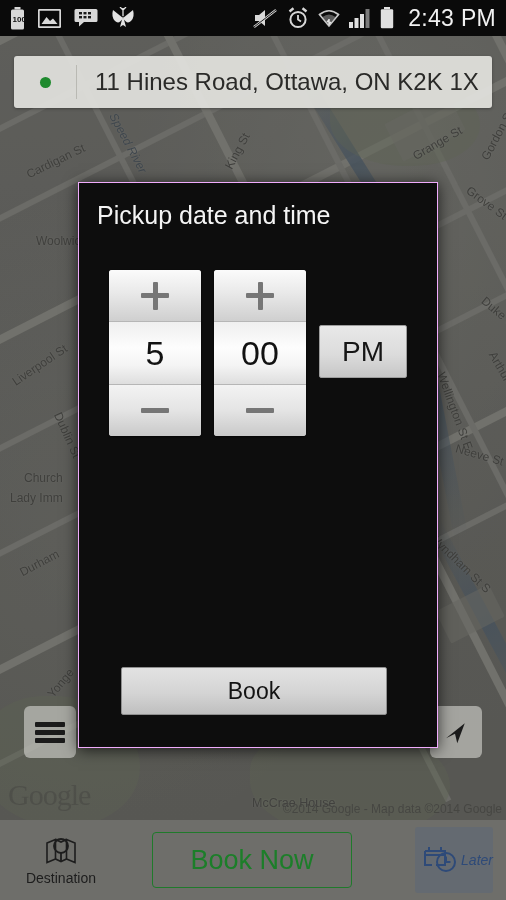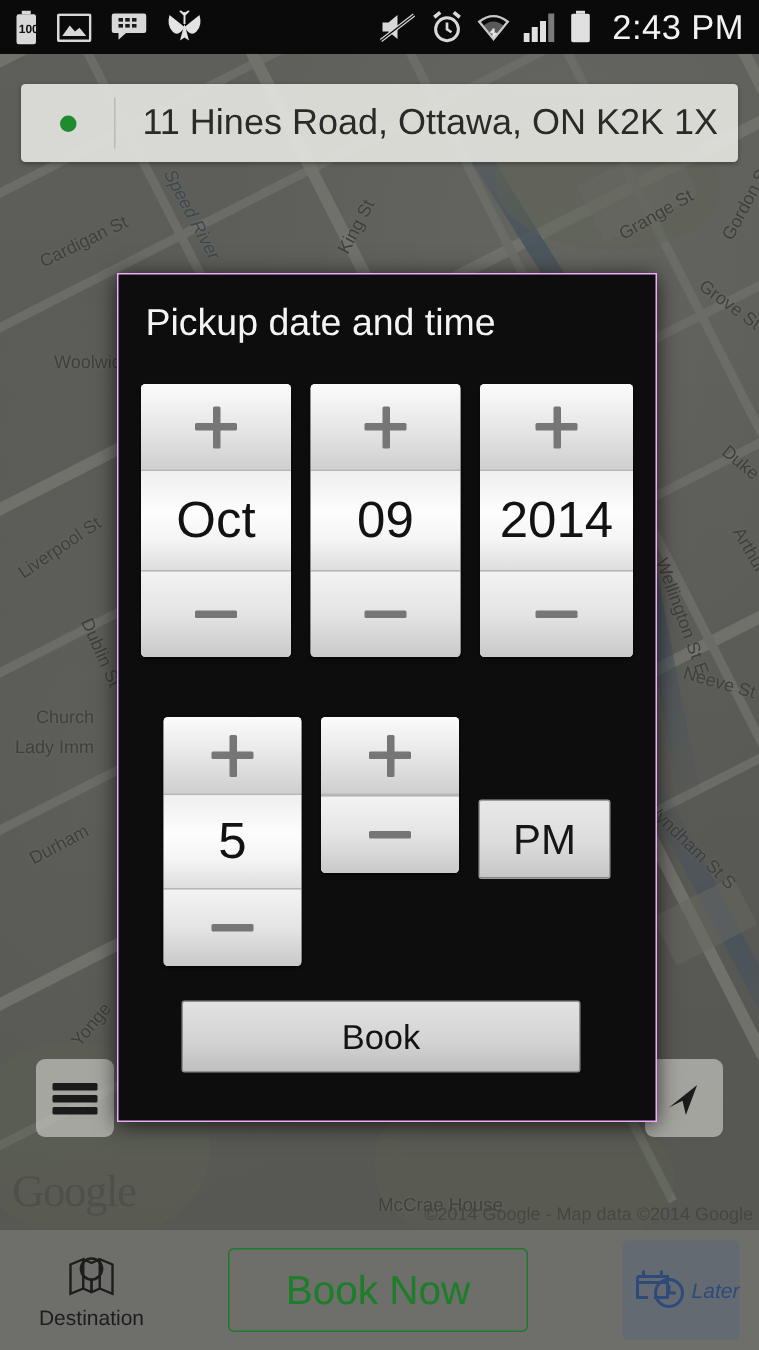--- a/index.html
+++ b/index.html
@@ -417,70 +417,38 @@
         <rect x="4" y="0" width="6" height="2.2" fill="#e0e0e0"></rect>
         <rect x="0.8" y="2.2" width="12.4" height="19" rx="1.2" fill="#e0e0e0"></rect>
       </svg>
       <span id="clock">2:43 PM</span>
     </div>
   </div>
 
   <div id="dialog">
     <div id="dialog-title">Pickup date and time</div>
 
-    <div class="spinner-row" id="date-row">
-
-      <div class="spinner">
-        <div class="sp-btn">
-            <span class="sp-sign plus"></span>
-          </div>
-        <div class="sp-value">Oct</div>
-        <div class="sp-btn minus">
-            <span class="sp-sign minus-only"></span>
-          </div>
-      </div>
-
-      <div class="spinner">
-        <div class="sp-btn">
-            <span class="sp-sign plus"></span>
-          </div>
-        <div class="sp-value">09</div>
-        <div class="sp-btn minus">
-            <span class="sp-sign minus-only"></span>
-          </div>
-      </div>
-
-      <div class="spinner wide">
-        <div class="sp-btn">
-            <span class="sp-sign plus"></span>
-          </div>
-        <div class="sp-value">2014</div>
-        <div class="sp-btn minus">
-            <span class="sp-sign minus-only"></span>
-          </div>
-      </div>
-
-    </div>
 
     <div class="spinner-row" id="time-row">
 
       <div class="spinner short" style="width:92px;">
         <div class="sp-btn">
             <span class="sp-sign plus"></span>
           </div>
         <div class="sp-value">5</div>
         <div class="sp-btn minus">
             <span class="sp-sign minus-only"></span>
           </div>
       </div>
 
       <div class="spinner short" style="width:92px;">
         <div class="sp-btn">
             <span class="sp-sign plus"></span>
           </div>
+        <div class="sp-value">00</div>
         <div class="sp-btn minus">
             <span class="sp-sign minus-only"></span>
           </div>
       </div>
 
       <div id="ampm-btn">PM</div>
     </div>
 
     <div id="book-btn">Book</div>
   </div>

